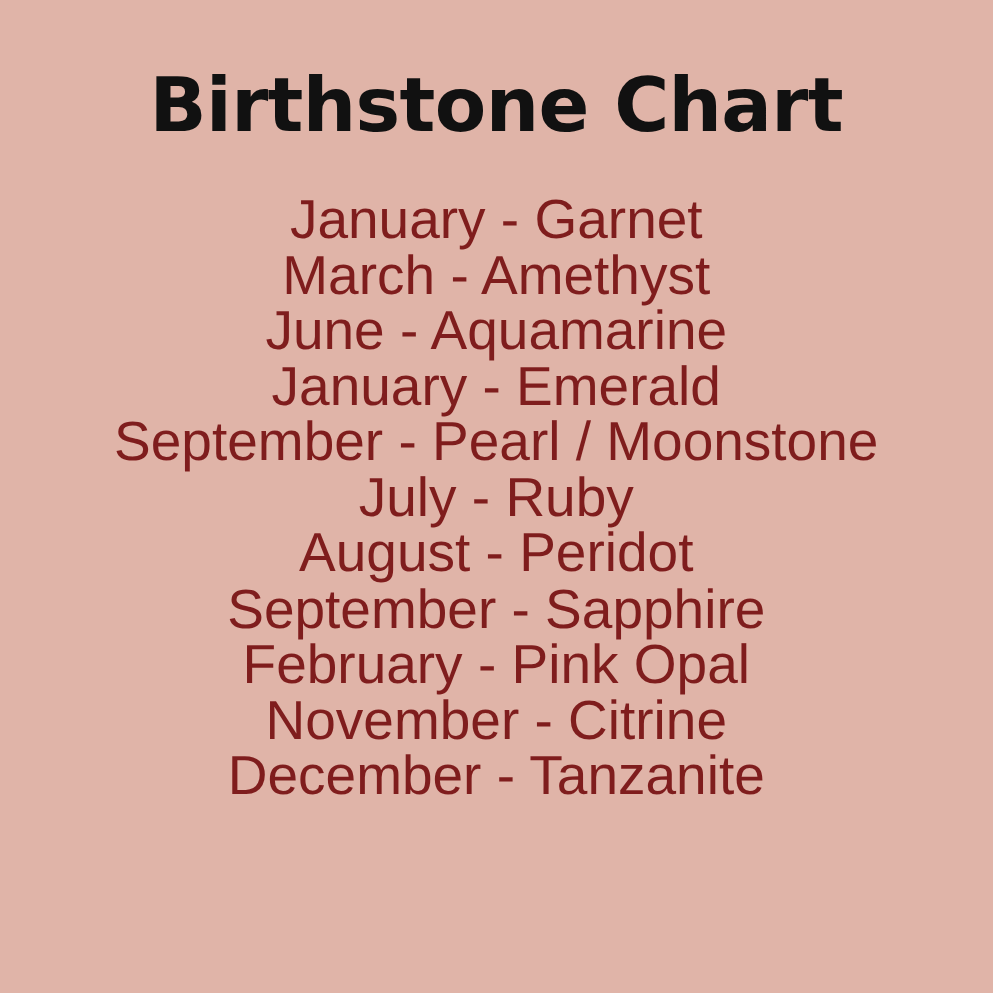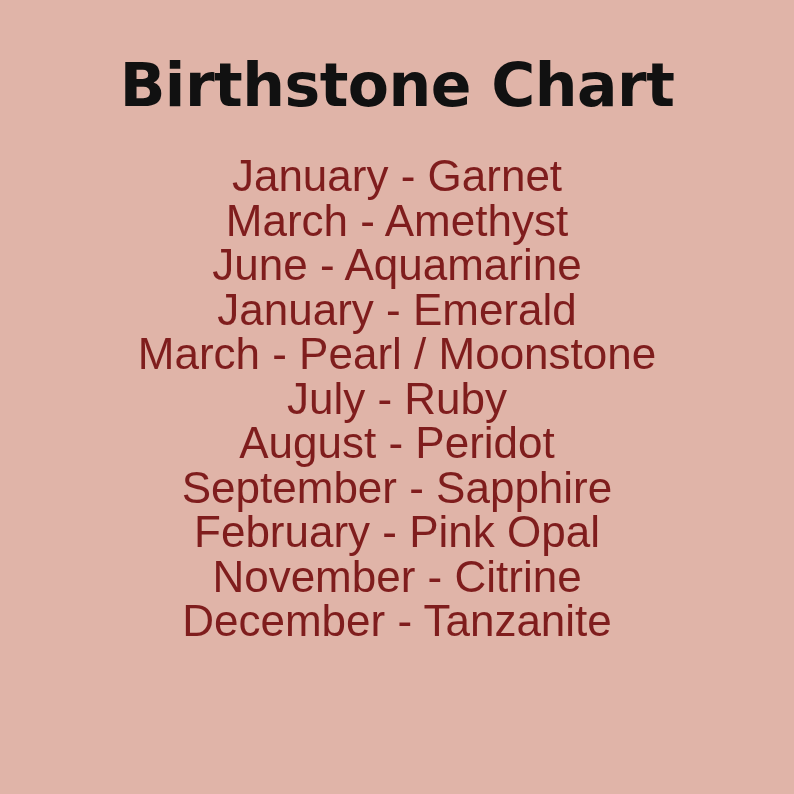--- a/index.html
+++ b/index.html
@@ -53,21 +53,21 @@
 </head>
 <body>
 
 <div class="chart">
   <h1 class="chart-title">Birthstone Chart</h1>
   <div class="entry-list">
     <div class="entry">January - Garnet</div>
     <div class="entry">March - Amethyst</div>
     <div class="entry">June - Aquamarine</div>
     <div class="entry">January - Emerald</div>
-    <div class="entry">March - Pearl / Moonstone</div>
+    <div class="entry">September - Pearl / Moonstone</div>
     <div class="entry">July - Ruby</div>
     <div class="entry">August - Peridot</div>
     <div class="entry">September - Sapphire</div>
     <div class="entry">February - Pink Opal</div>
     <div class="entry">November - Citrine</div>
     <div class="entry">December - Tanzanite</div>
   </div>
 </div>
 
 </body></html>

